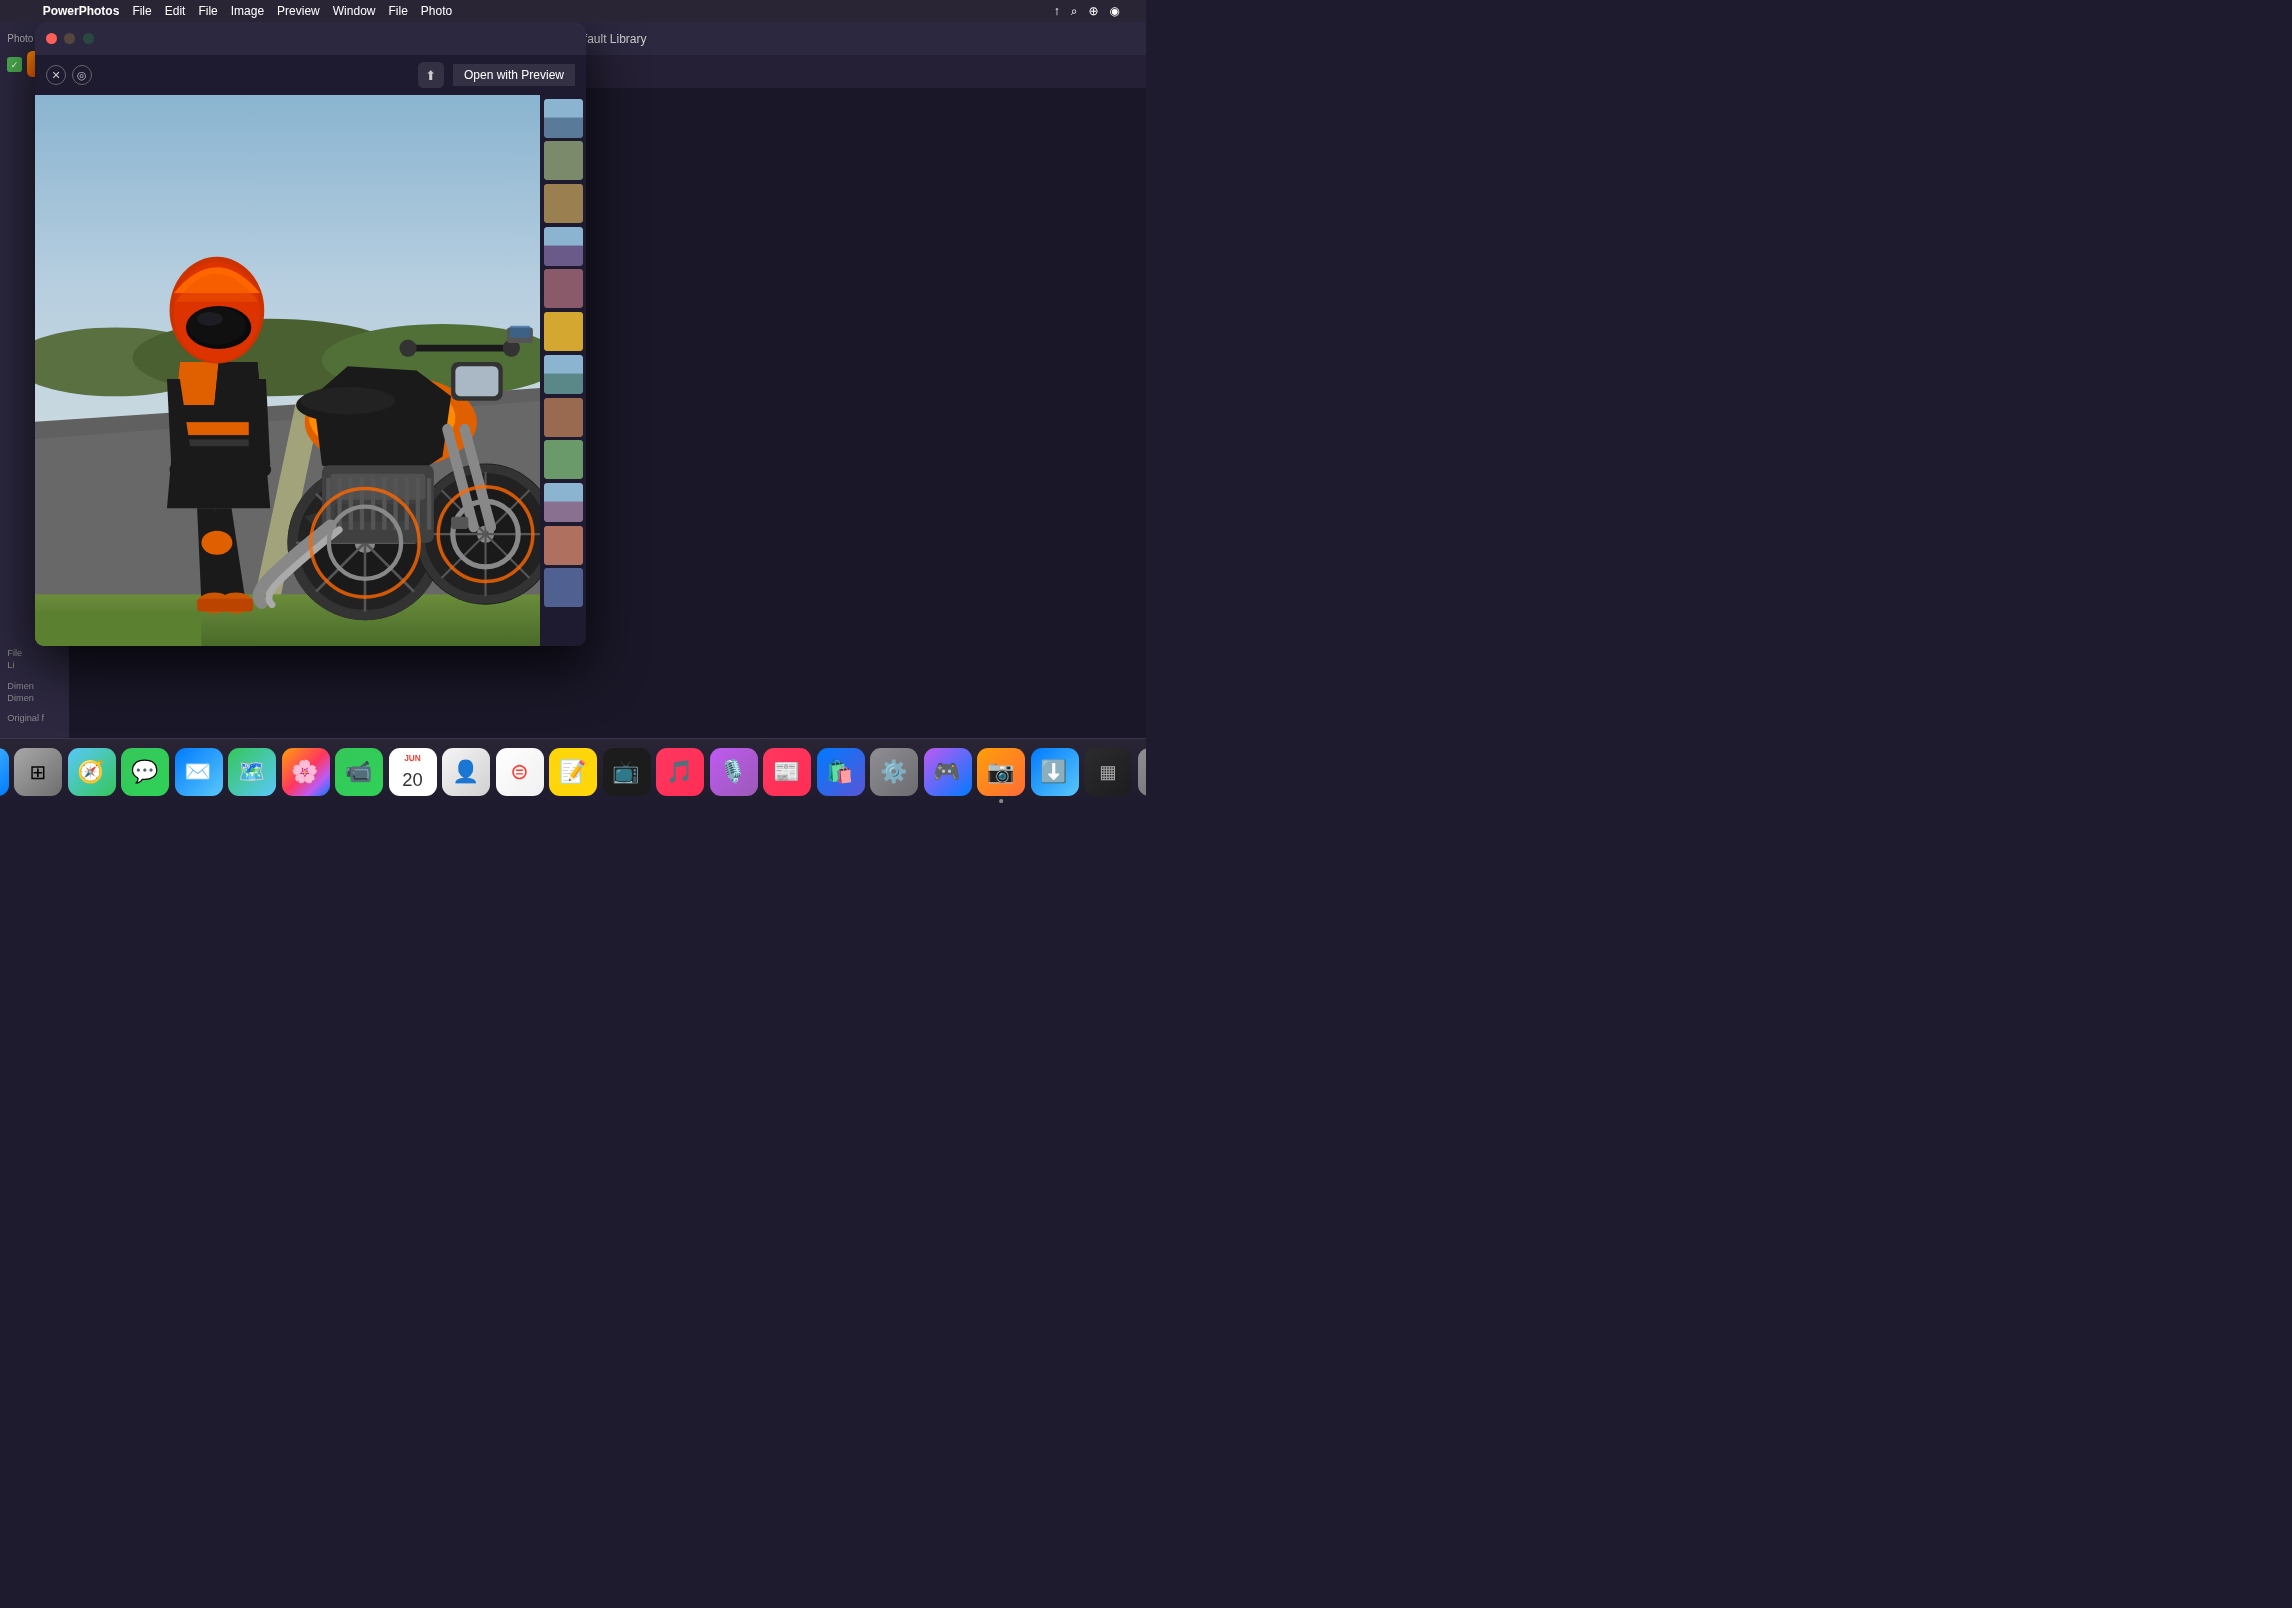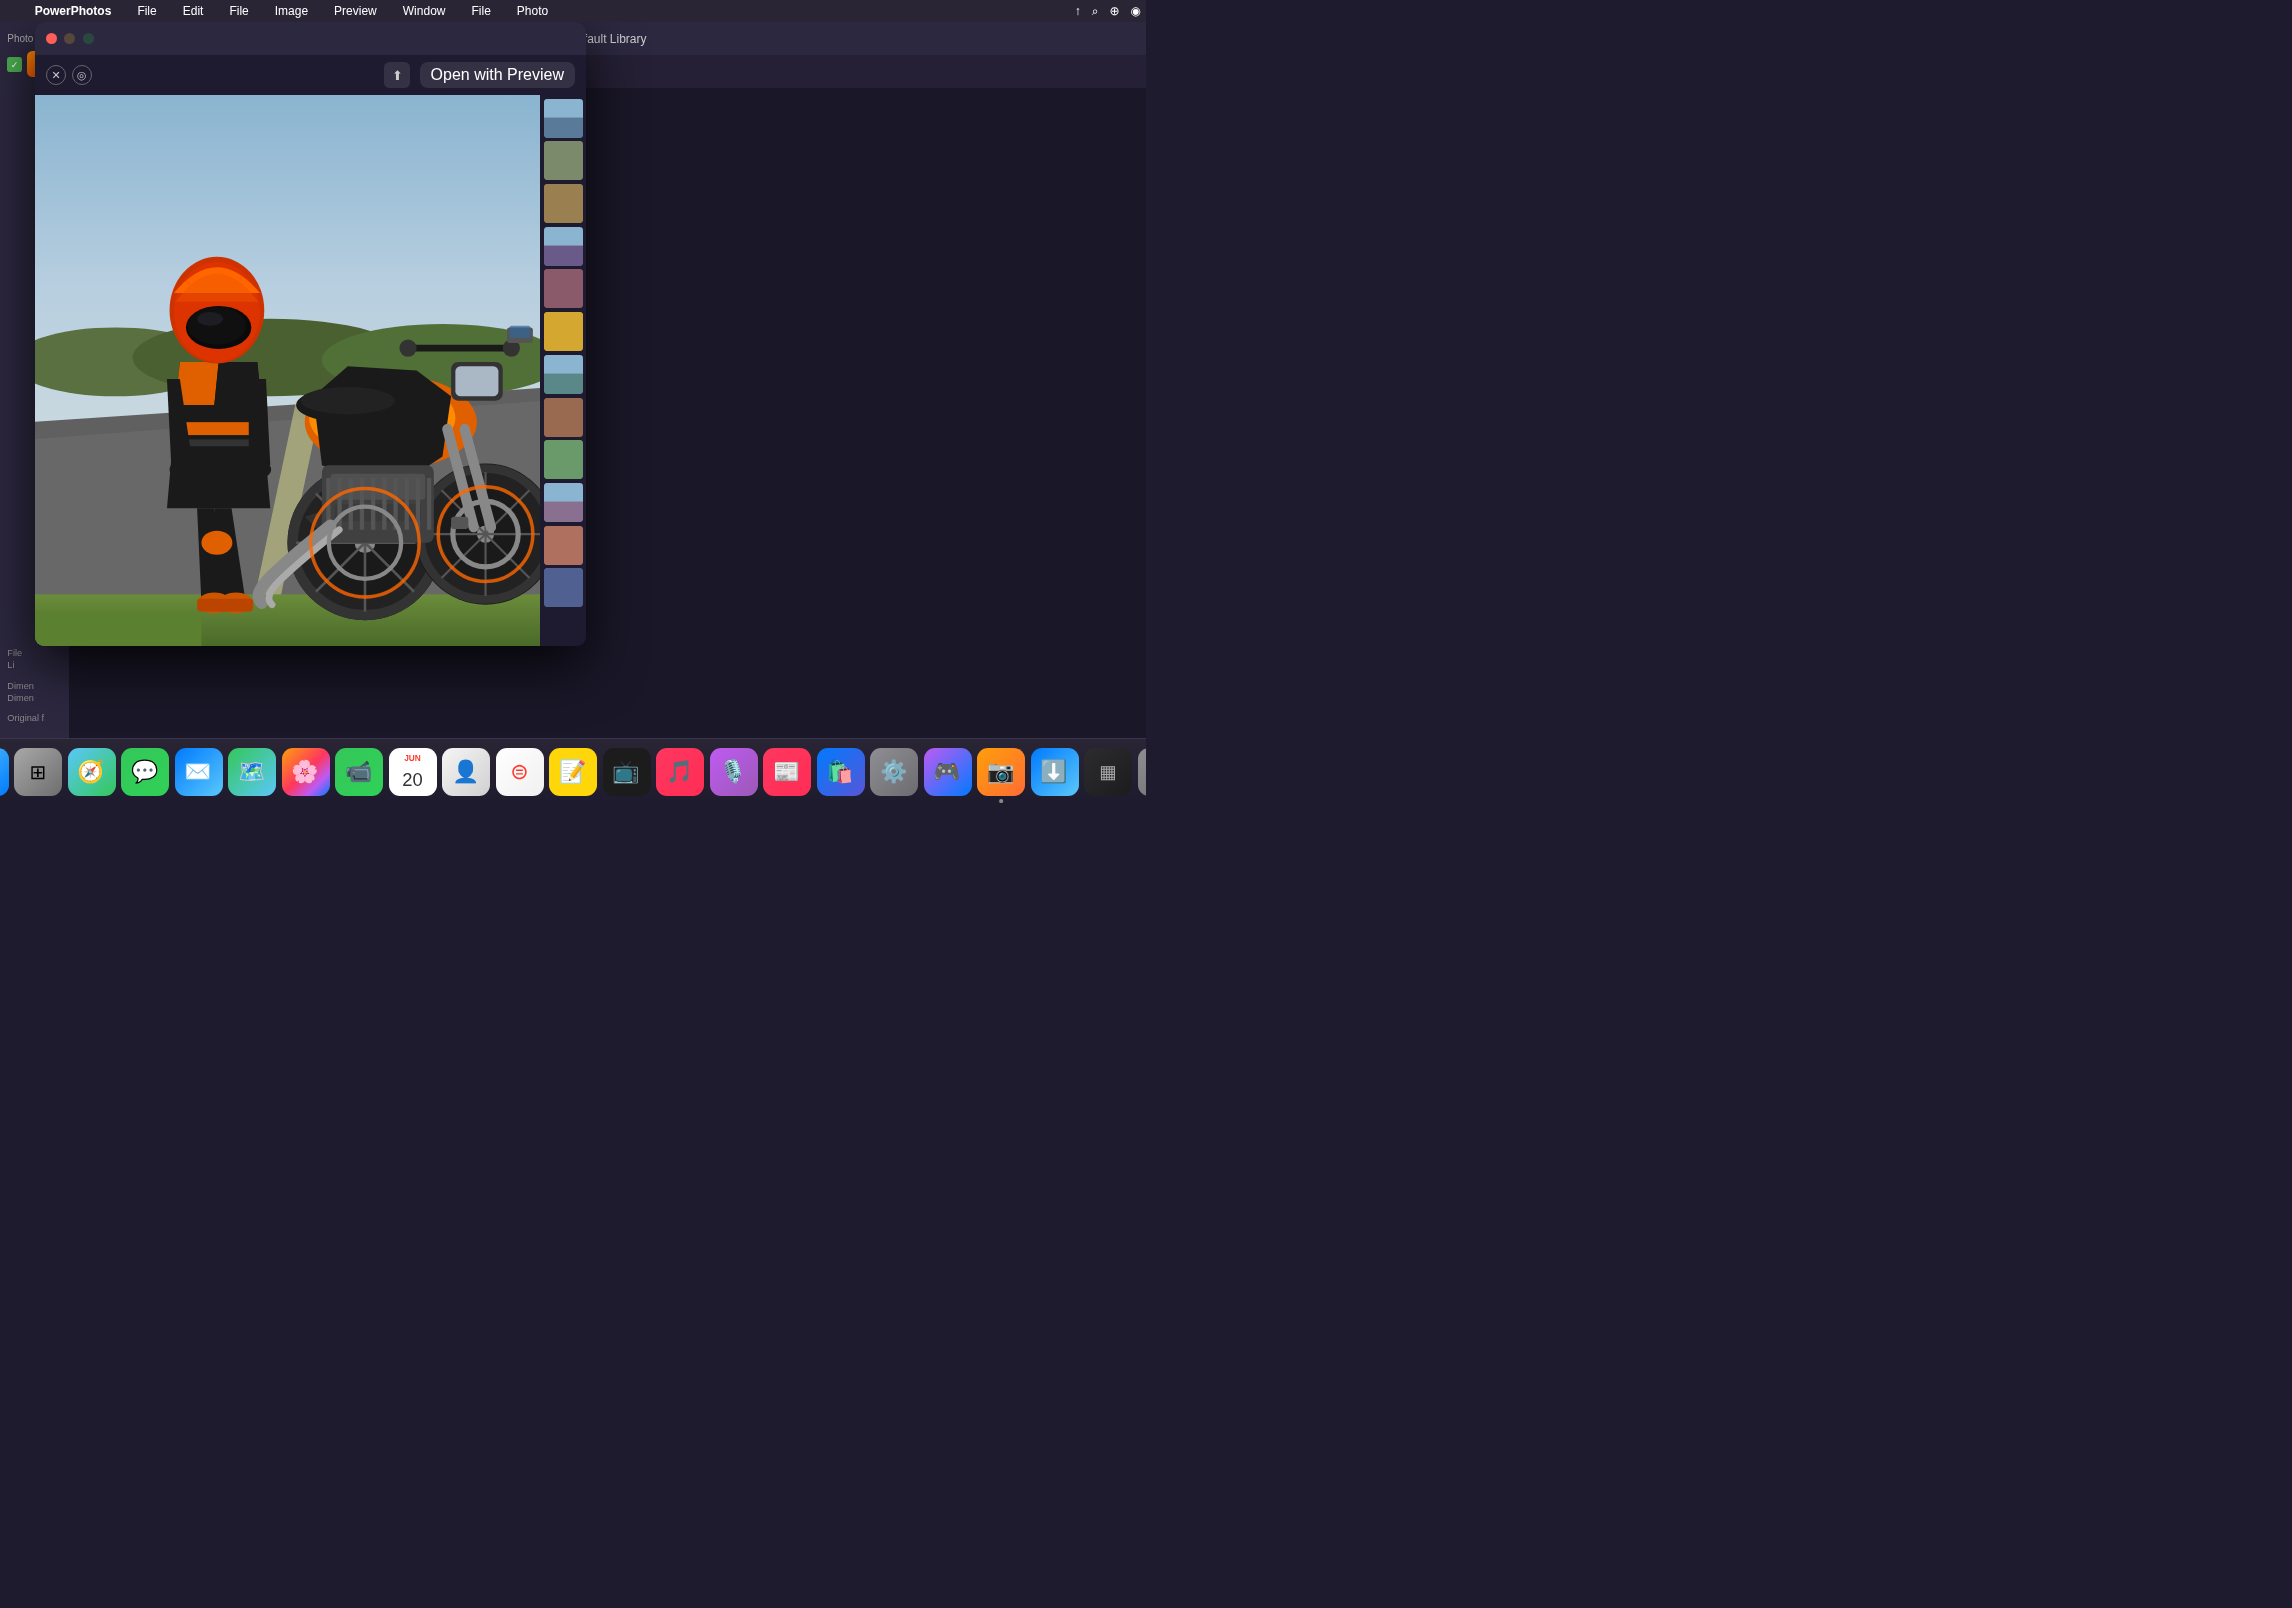--- a/index.html
+++ b/index.html
@@ -12,22 +12,22 @@
       position: relative;
     }
 
     
     .menubar {
       width: 100%;
       height: 22px;
       background: #2a2535;
       display: flex;
       align-items: center;
-      padding: 0 5px;
-      gap: 26px;
+      padding: 0 26px;
+      gap: 13px;
       position: relative;
       z-index: 100;
       justify-content: center;
     }
     .menubar-apple {
       font-size: 13px;
       color: #fff;
       margin-right: 3.7px;
     }
     .menubar-item {
@@ -181,23 +181,23 @@
       display: flex;
       align-items: center;
       justify-content: center;
       color: #ccc;
       font-size: 13px;
       cursor: pointer;
     }
     .open-with-preview-btn {
       background: rgba(255,255,255,0.1);
       border: none;
-      border-radius: 8px;
+      border-radius: 1px;
       color: #fff;
-      font-size: 16px;
+      font-size: 12px;
       padding: 3.7px 11px;
       cursor: pointer;
       white-space: nowrap;
     }
 
     
     .viewer-image {
       flex: 1;
       overflow: hidden;
       position: relative;

